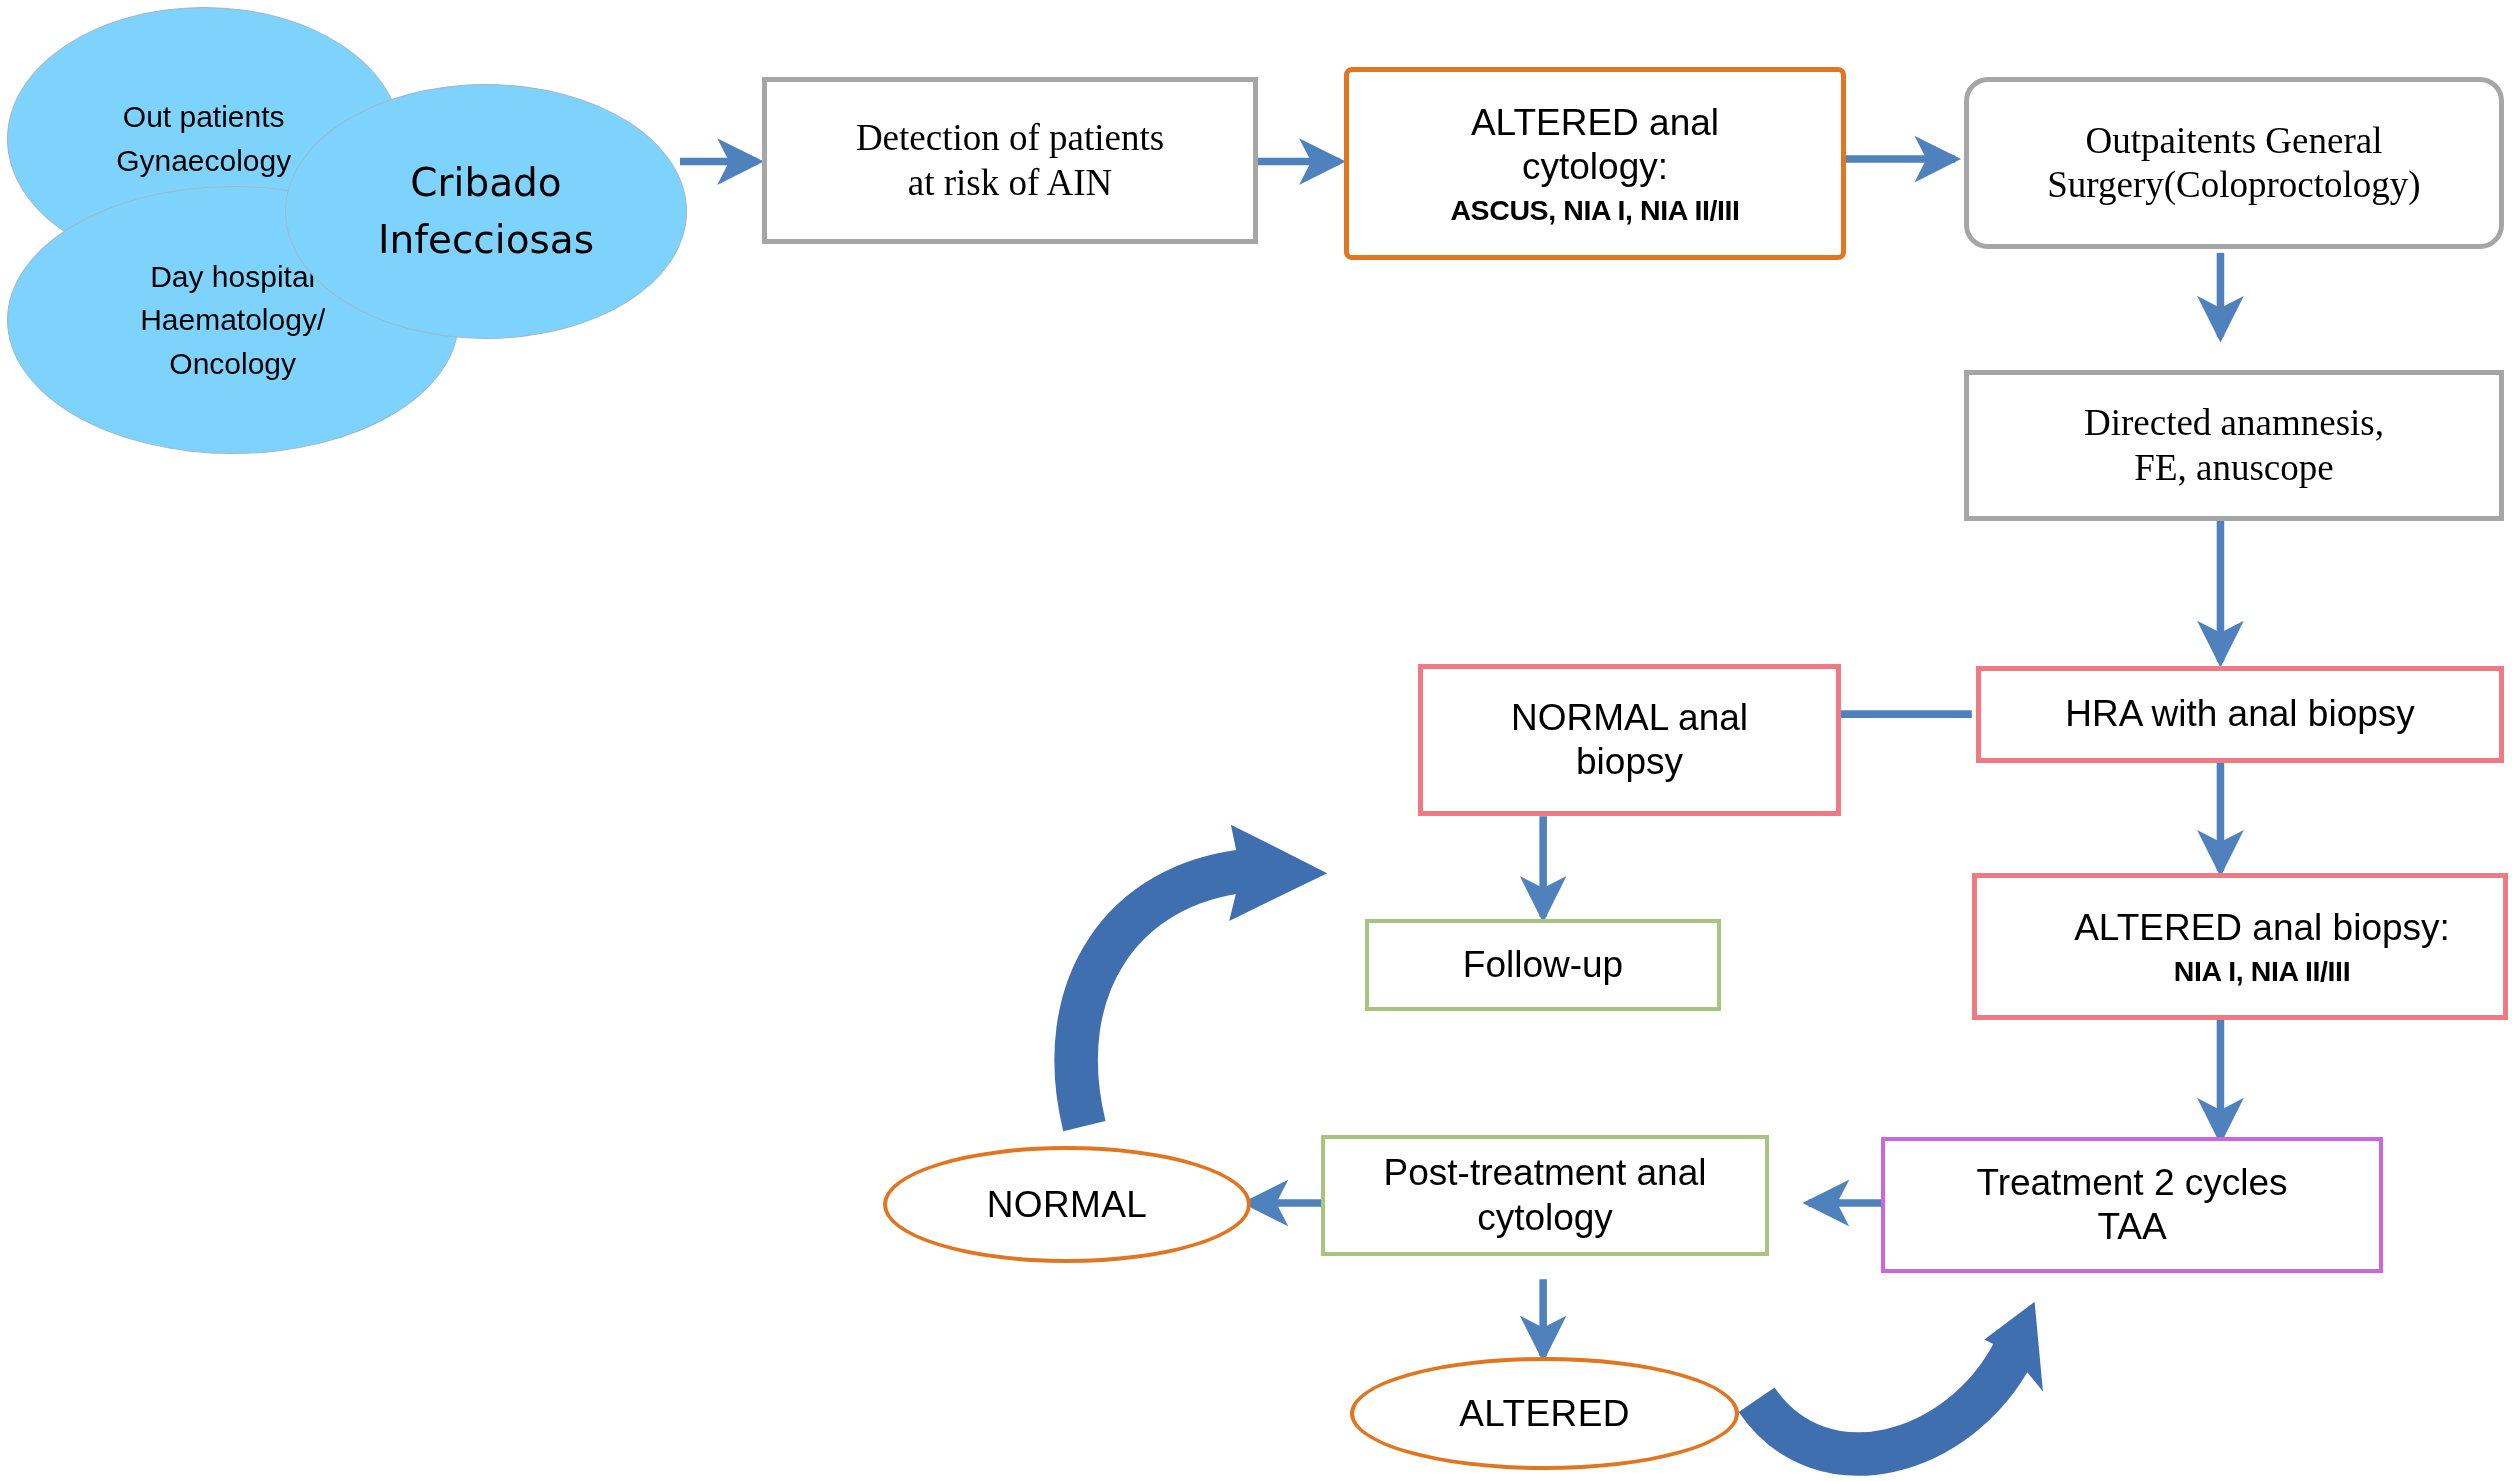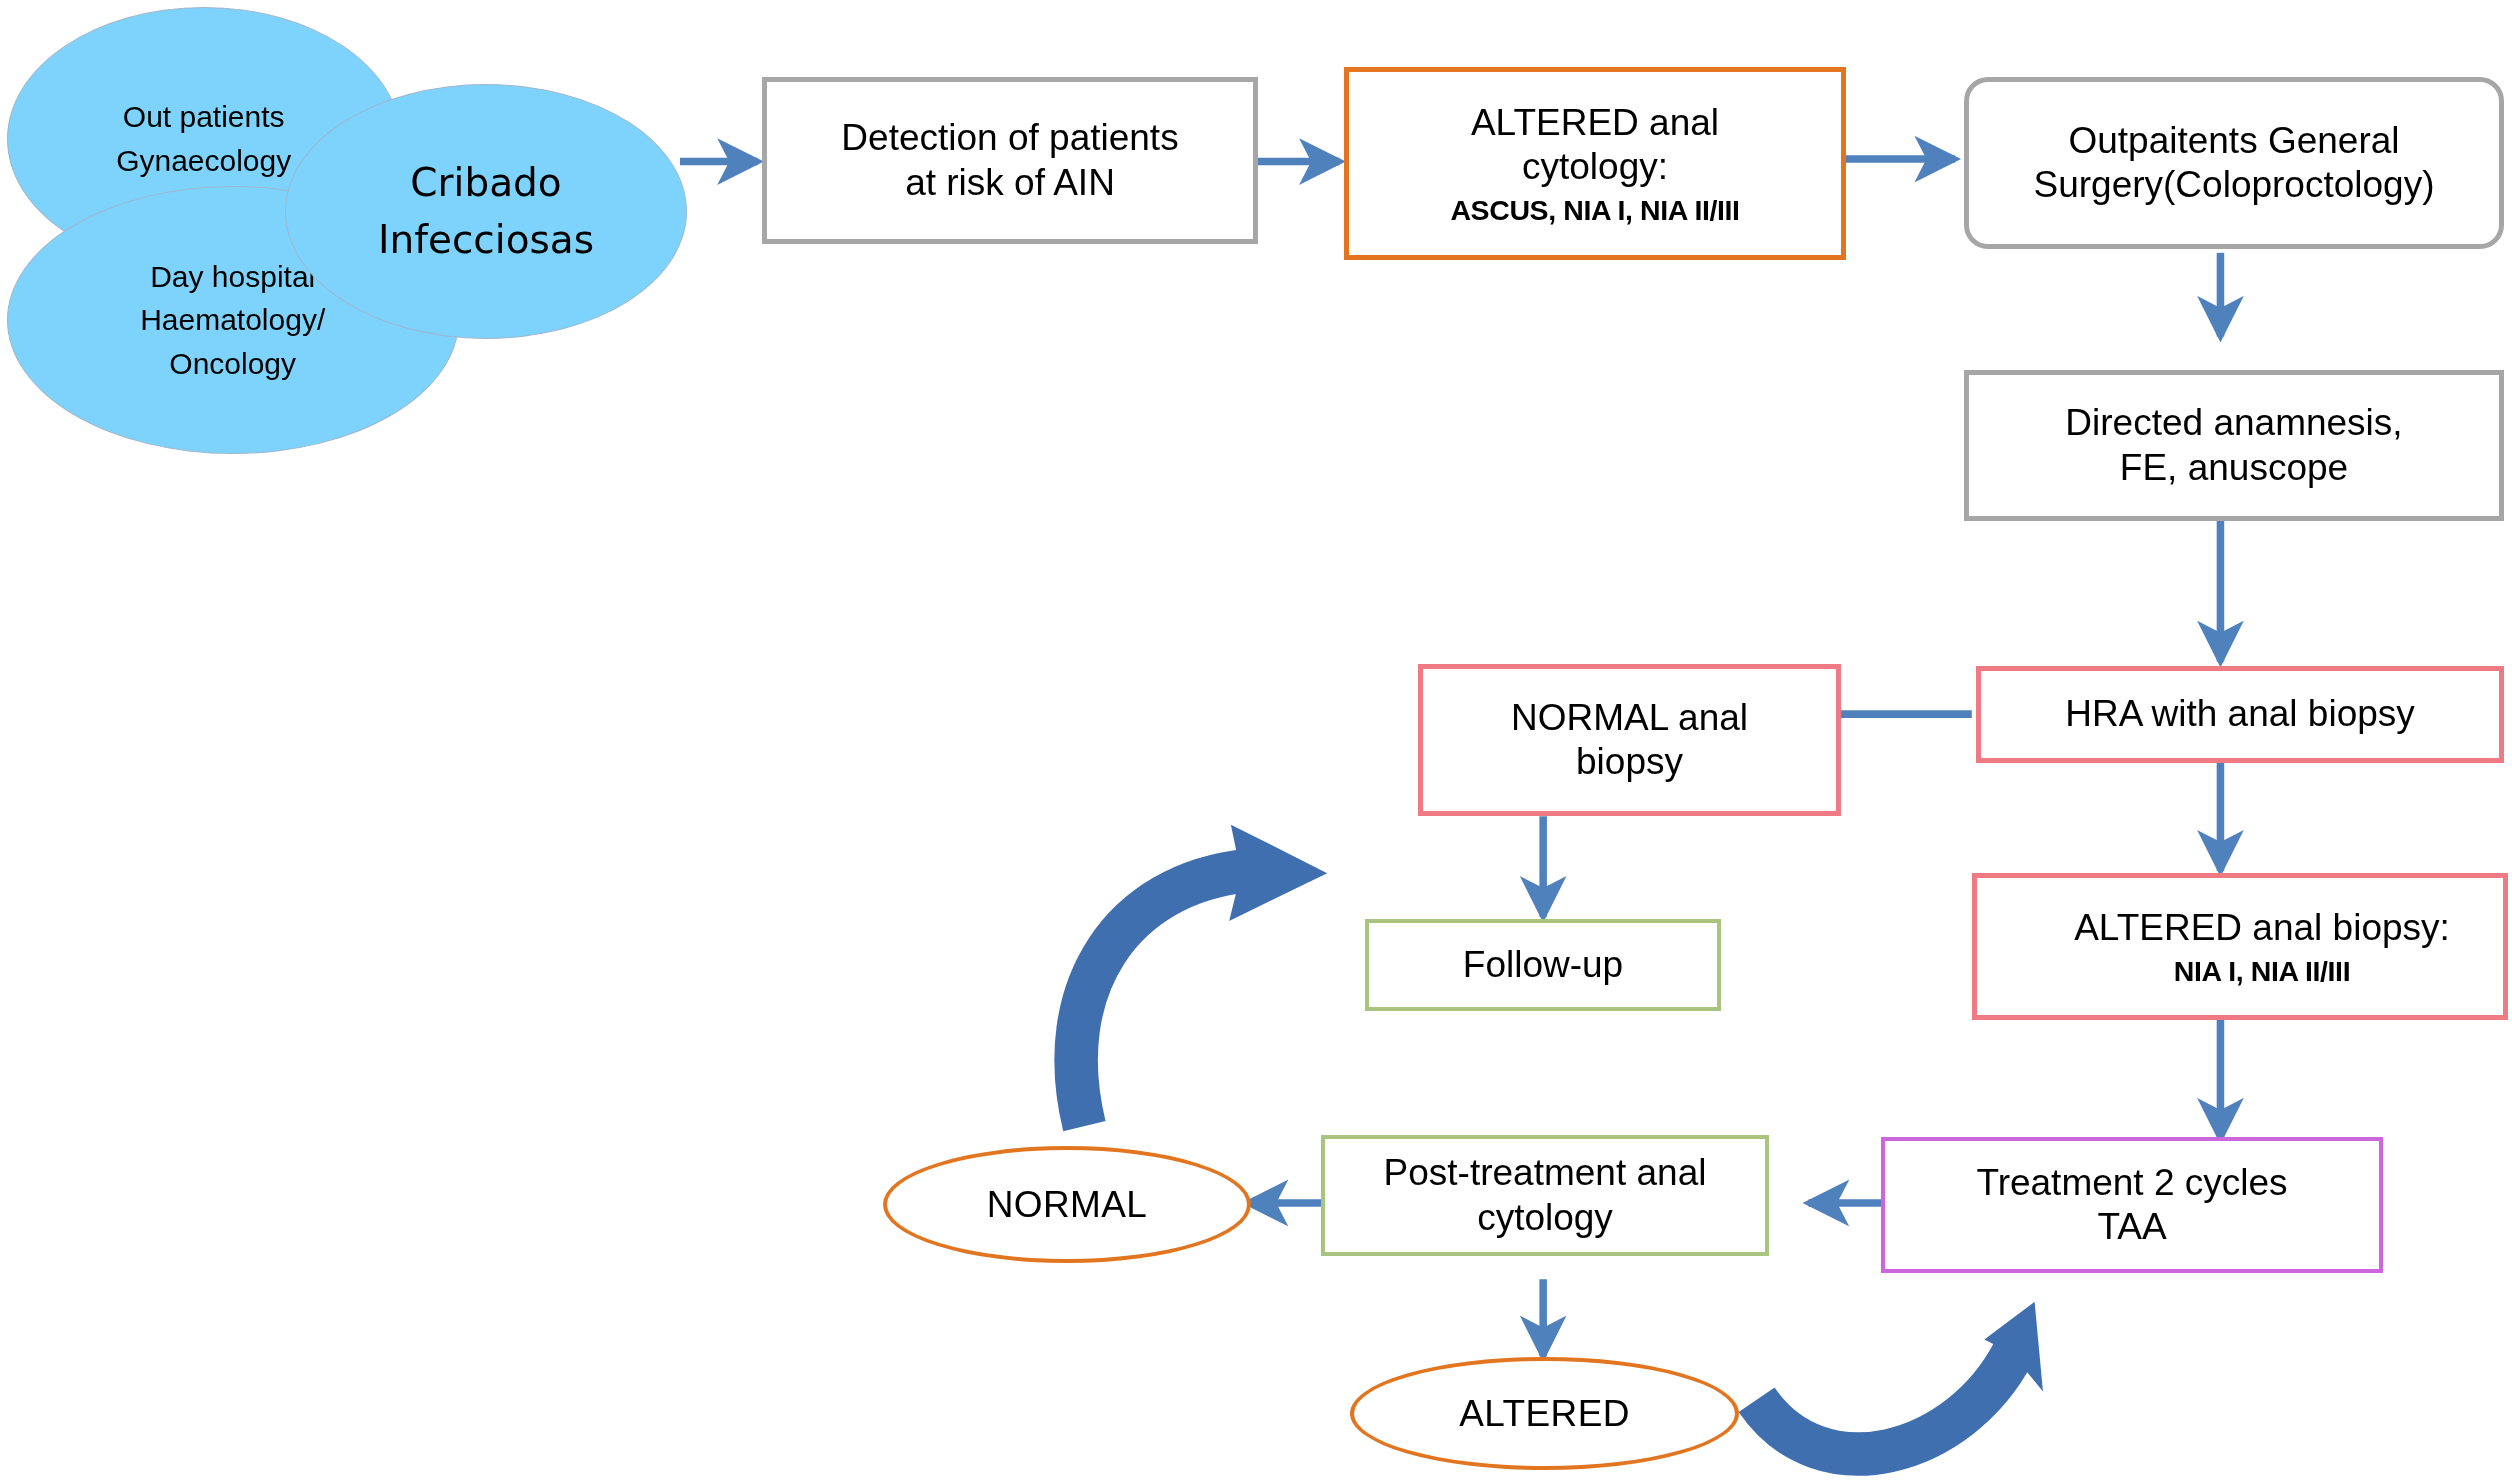--- a/index.html
+++ b/index.html
@@ -52,21 +52,21 @@
     background:#ffffff;
     border:4.2px solid #e2751f;
     display:flex;
     align-items:center;
     justify-content:center;
     text-align:center;
     color:#000;
   }
 
   
-  .b-grey  { border:5.9px solid #a6a6a6; }
+  .b-grey  { border:5.9px solid #a6a6a6;font-family:Liberation Serif, serif; }
   .b-orange{ border:5.9px solid #e2751f; }
   .b-pink  { border:5.9px solid #ef7a84; }
   .b-green { border:4.2px solid #a9c47f; }
   .b-purple{ border:4.2px solid #cc66dd; }
 
   
   .t-big   { font-size:37px; line-height:1.20; }
   .t-small { font-size:28.5px; line-height:1.10; font-weight:bold;
              font-stretch:condensed; letter-spacing:-0.4px; }
   .t-ell   { font-size:30px; line-height:1.45; }
@@ -139,21 +139,21 @@
   <div class="ellipse-src t-crib" style="left:285px; top:84px; width:402px; height:255px;">
     <span class="line">Cribado</span>
     <span class="line">Infecciosas</span>
   </div>
 
   <div class="node b-grey t-big" style="left:762px; top:77px; width:496px; height:167px;">
     <span class="line">Detection of patients</span>
     <span class="line">at risk of AIN</span>
   </div>
 
-  <div class="node b-orange t-big" style="left:1344px; top:67px; width:502px; height:193px;">
+  <div class="node b-orange t-big" style="left:1344px; top:67px; width:502px; height:193px;border-radius:8px;">
     <span class="line">ALTERED anal</span>
     <span class="line">cytology:</span>
     <span class="line t-small" style="margin-top:5px;">ASCUS, NIA I, NIA II/III</span>
   </div>
 
   <div class="node b-grey t-big" style="left:1964px; top:77px; width:540px; height:172px;border-radius:24px;">
     <span class="line">Outpaitents General</span>
     <span class="line">Surgery(Coloproctology)</span>
   </div>
 

